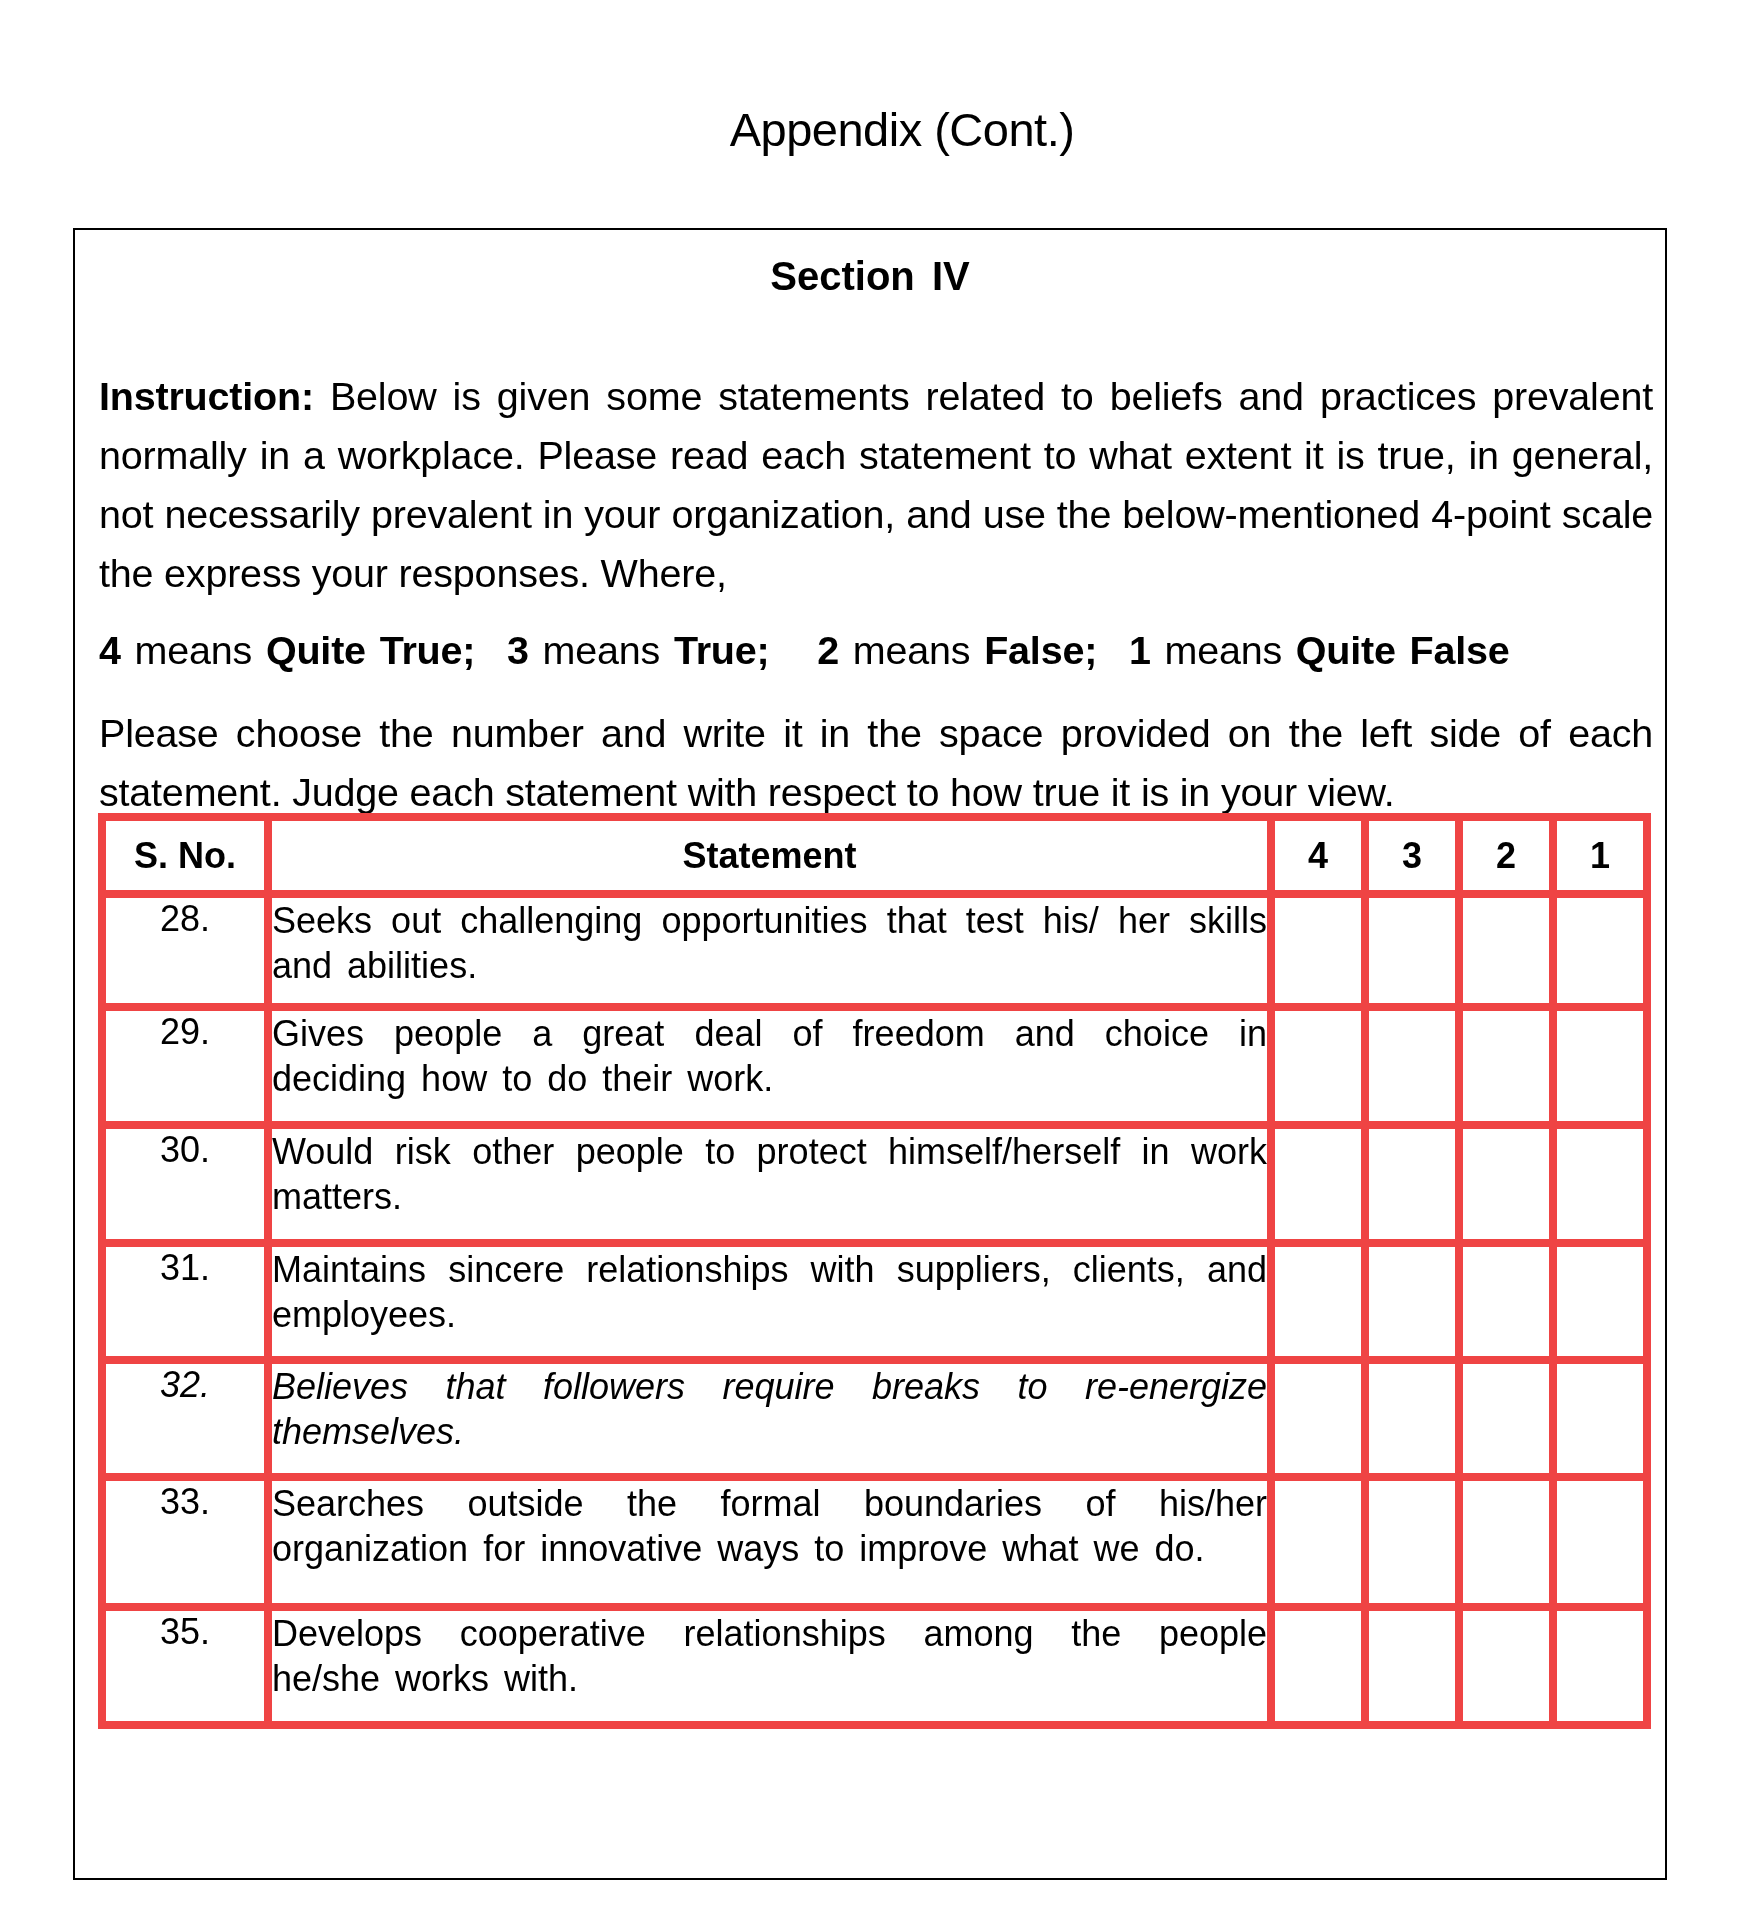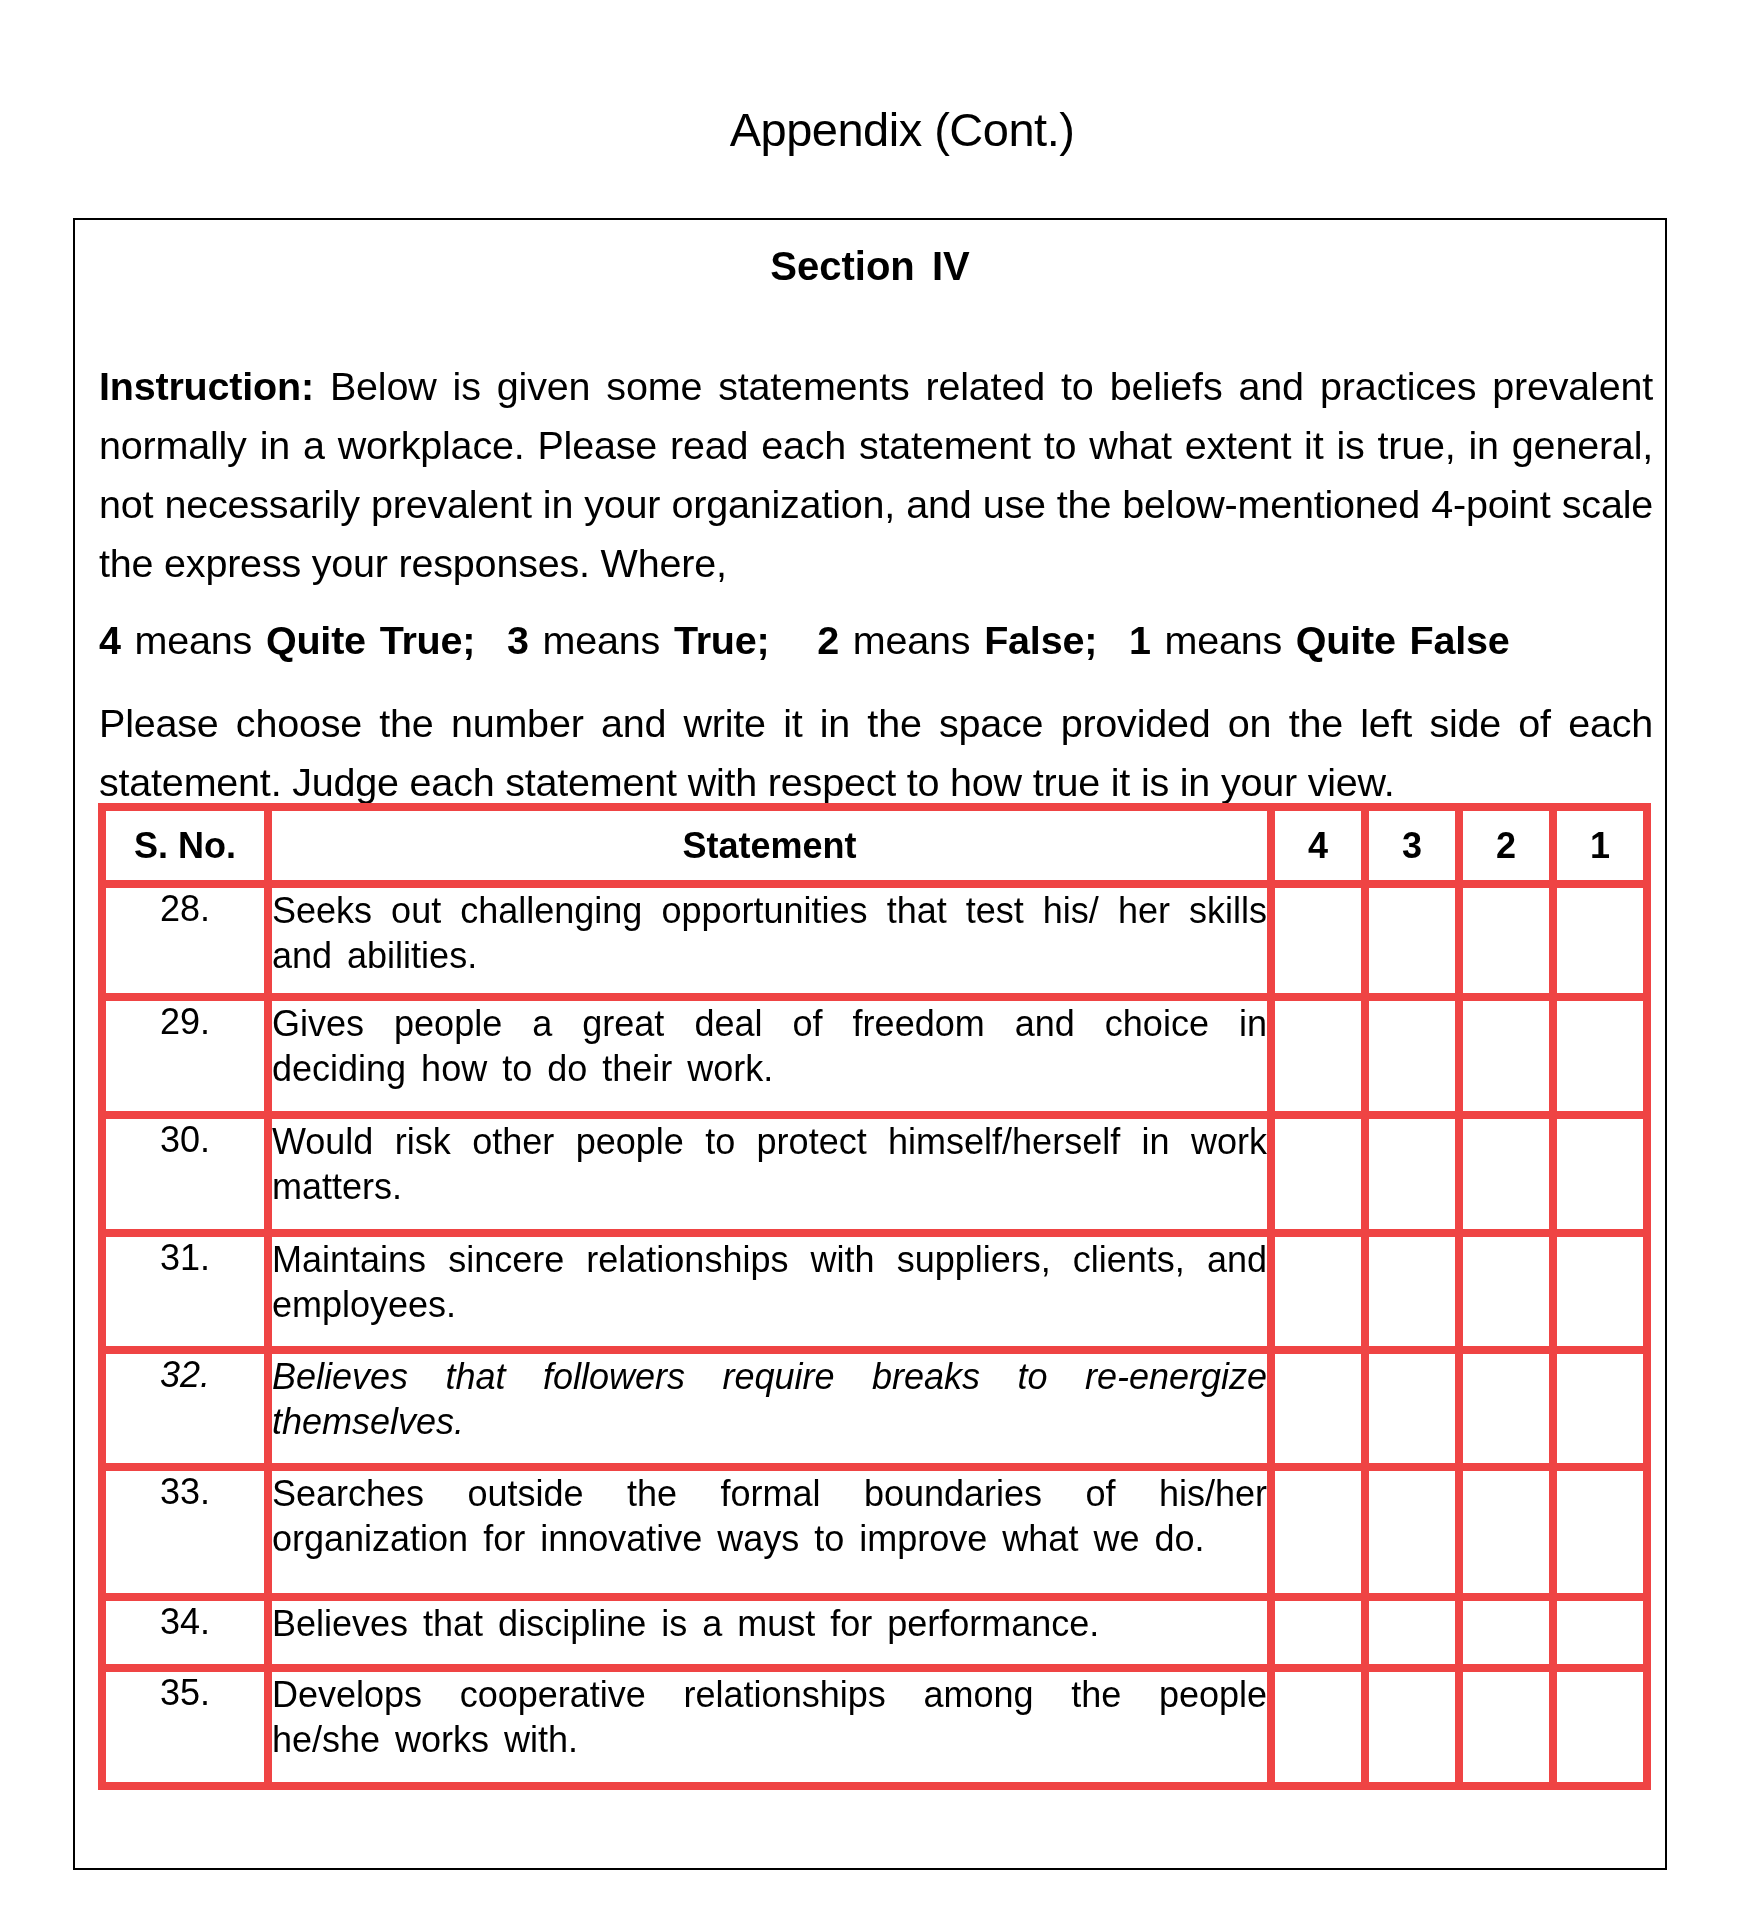--- a/index.html
+++ b/index.html
@@ -5,21 +5,21 @@
     html, body { margin: 0; padding: 0; background: #ffffff; }
     body {
       width: 1740px; height: 1924px; position: relative; overflow: hidden;
       font-family: "Liberation Sans", sans-serif; color: #000;
     }
     .appendix-title {
       position: absolute; left: 0; width: 1740px; top: 102px;
       text-align: center; font-size: 47px; letter-spacing: -0.5px; padding-left: 32px;
     }
     .frame {
-      position: absolute; left: 73px; top: 218px; width: 1590px; height: 1648px;
+      position: absolute; left: 73px; top: 228px; width: 1590px; height: 1648px;
       border: 2.5px solid #000; box-sizing: content-box;
     }
     .section-title {
       position: absolute; left: 0; width: 100%; top: 24px;
       text-align: center; font-size: 40px; font-weight: bold; word-spacing: 6px;
     }
     .para {
       position: absolute; left: 24px; width: 1554px;
       font-size: 39.5px; line-height: 59px; text-align: justify;
       letter-spacing: -0.2px;
@@ -131,28 +131,20 @@
           <td class="rate"></td>
         </tr>
         <tr style="height: 130px;">
           <td class="sno">33.</td>
           <td class="stmt">Searches outside the formal boundaries of his/her organization for innovative ways to improve what we do.</td>
           <td class="rate"></td>
           <td class="rate"></td>
           <td class="rate"></td>
           <td class="rate"></td>
         </tr>
-        <tr style="height: 71px;">
-          <td class="sno">34.</td>
-          <td class="stmt">Believes that discipline is a must for performance.</td>
-          <td class="rate"></td>
-          <td class="rate"></td>
-          <td class="rate"></td>
-          <td class="rate"></td>
-        </tr>
         <tr style="height: 118px;">
           <td class="sno">35.</td>
           <td class="stmt">Develops cooperative relationships among the people he/she works with.</td>
           <td class="rate"></td>
           <td class="rate"></td>
           <td class="rate"></td>
           <td class="rate"></td>
         </tr>
       </tbody>
   </table>

